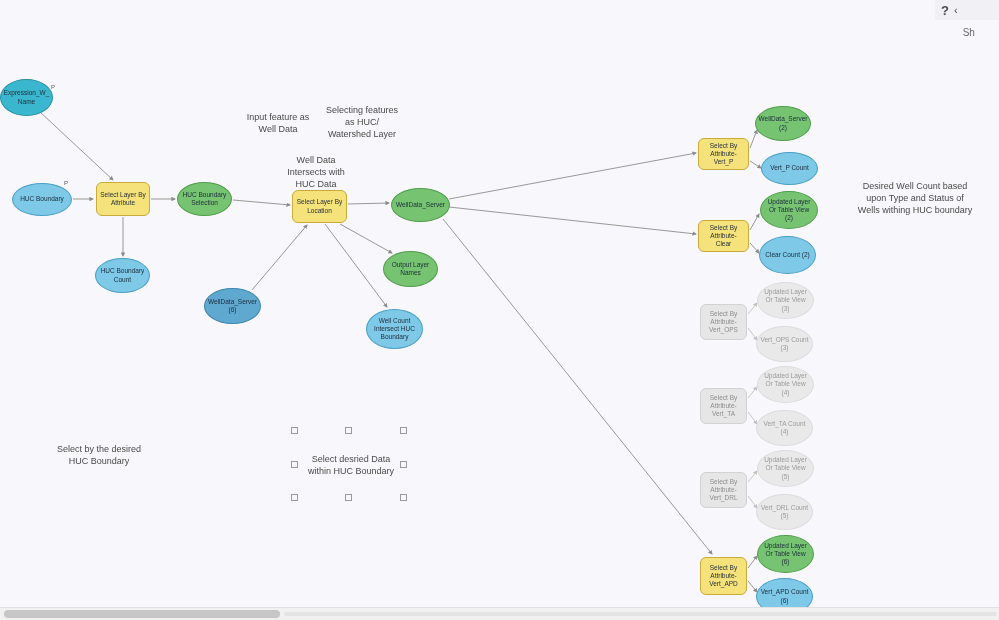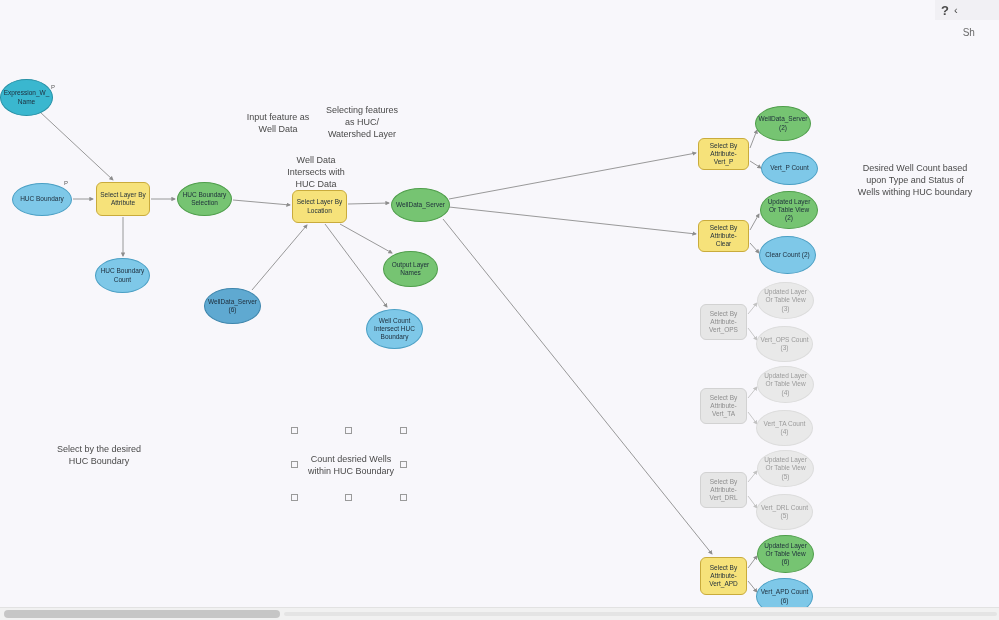--- a/index.html
+++ b/index.html
@@ -263,26 +263,26 @@
       </div>
     <div id="annot-layer">
         <div class="annot" style="left: 228px; top: 111px; width: 100px;">Input feature as
 Well Data</div>
         <div class="annot" style="left: 306px; top: 104px; width: 112px;">Selecting features
 as HUC/
 Watershed Layer</div>
         <div class="annot" style="left: 264px; top: 154px; width: 104px;">Well Data
 Intersects with
 HUC Data</div>
-        <div class="annot" style="left: 836px; top: 162px; width: 158px;">Desired Well Count based
+        <div class="annot" style="left: 836px; top: 180px; width: 158px;">Desired Well Count based
 upon Type and Status of
 Wells withing HUC boundary</div>
         <div class="annot" style="left: 35px; top: 443px; width: 128px;">Select by the desired
 HUC Boundary</div>
-        <div class="annot" style="left: 299px; top: 453px; width: 104px;">Count desried Wells
+        <div class="annot" style="left: 299px; top: 453px; width: 104px;">Select desried Data
 within HUC Boundary</div>
       </div>
     <div id="handle-layer">
         <div class="handle" style="left: 291px; top: 427px;"></div>
         <div class="handle" style="left: 345px; top: 427px;"></div>
         <div class="handle" style="left: 400px; top: 427px;"></div>
         <div class="handle" style="left: 291px; top: 461px;"></div>
         <div class="handle" style="left: 400px; top: 461px;"></div>
         <div class="handle" style="left: 291px; top: 494px;"></div>
         <div class="handle" style="left: 345px; top: 494px;"></div>

